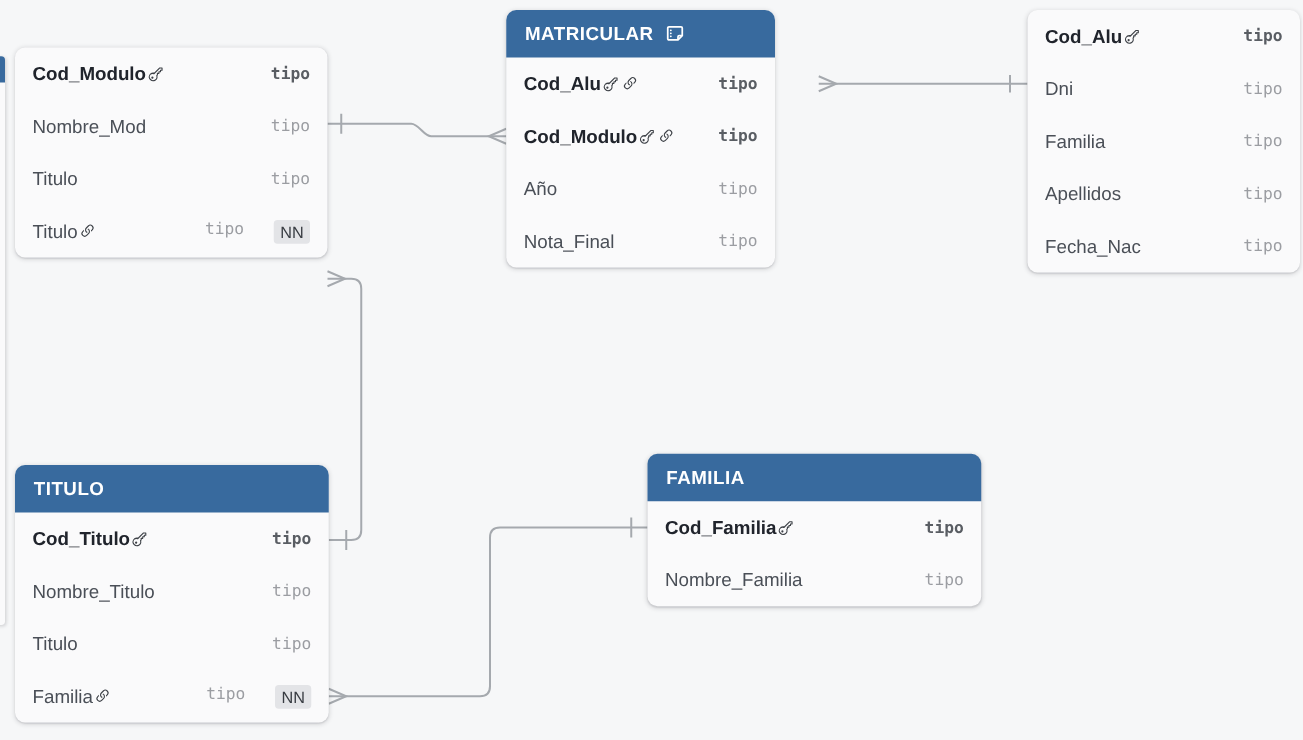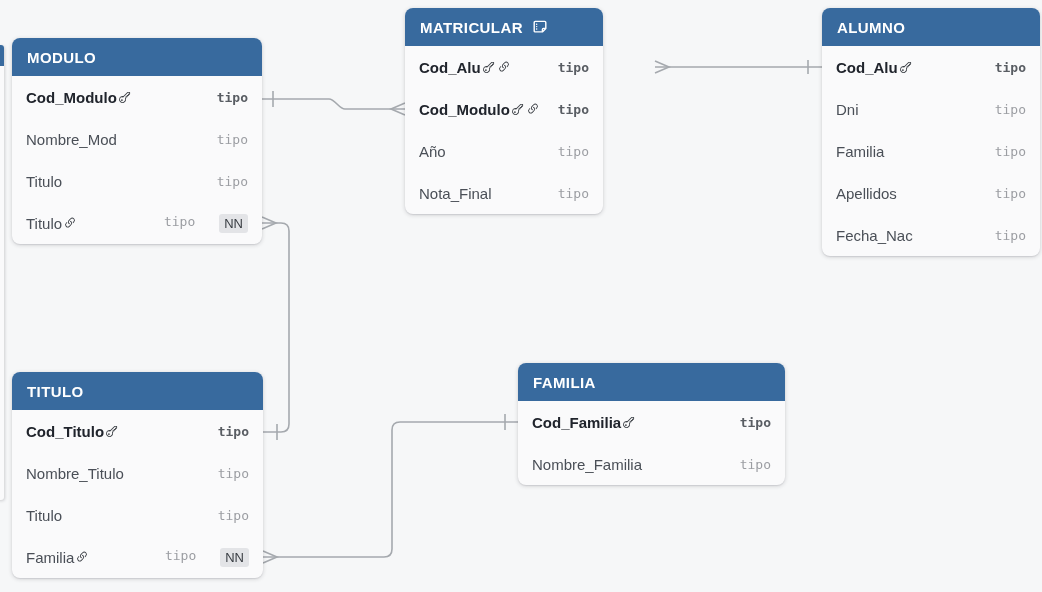--- a/index.html
+++ b/index.html
@@ -98,23 +98,20 @@
       <path d="M263 551 L277 557 L263 563"></path>
       <path d="M505 414 V430"></path>
     </g>
   </svg>
 
   <div class="sliver">
     <div class="cap"></div>
   </div>
 
   <div class="table" style="left:12px;top:38px;width:250px;">
-    <div class="thead">
-      <span>MODULO</span>
-    </div>
     <div class="tbody">
       <div class="row pk">
         <span class="fname">
             <span>Cod_Modulo</span>
             <svg class="ic" viewBox="0 0 16 16">
               <use href="#def-key"></use>
             </svg>
           </span>
         <span class="ftype">
             <span class="tipo">tipo</span>
@@ -144,21 +141,21 @@
             </svg>
           </span>
         <span class="ftype">
             <span class="tipo">tipo</span>
             <span class="nn">NN</span>
           </span>
       </div>
     </div>
   </div>
 
-  <div class="table" style="left:405px;top:8px;width:198px;">
+  <div class="table" style="left:405px;top:8px;width:215px;">
     <div class="thead">
       <span>MATRICULAR</span>
       <svg class="ic" viewBox="0 0 16 16">
           <use href="#def-note"></use>
         </svg>
     </div>
     <div class="tbody">
       <div class="row pk">
         <span class="fname">
             <span>Cod_Alu</span>
@@ -200,23 +197,20 @@
             <span>Nota_Final</span>
           </span>
         <span class="ftype">
             <span class="tipo">tipo</span>
           </span>
       </div>
     </div>
   </div>
 
   <div class="table" style="left:822px;top:8px;width:218px;">
-    <div class="thead">
-      <span>ALUMNO</span>
-    </div>
     <div class="tbody">
       <div class="row pk">
         <span class="fname">
             <span>Cod_Alu</span>
             <svg class="ic" viewBox="0 0 16 16">
               <use href="#def-key"></use>
             </svg>
           </span>
         <span class="ftype">
             <span class="tipo">tipo</span>

